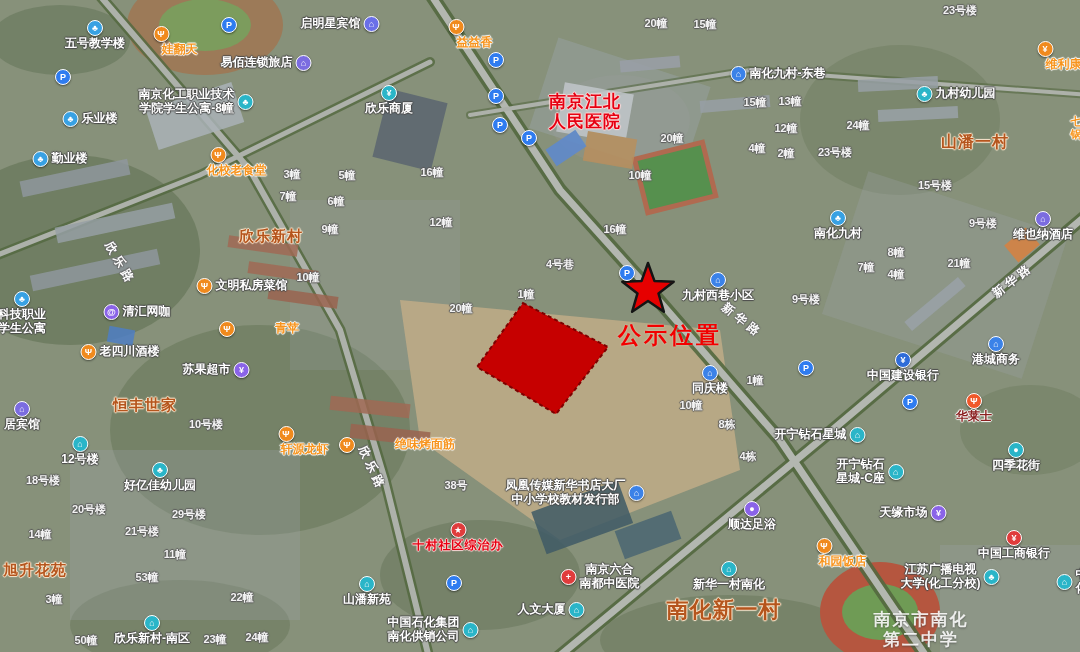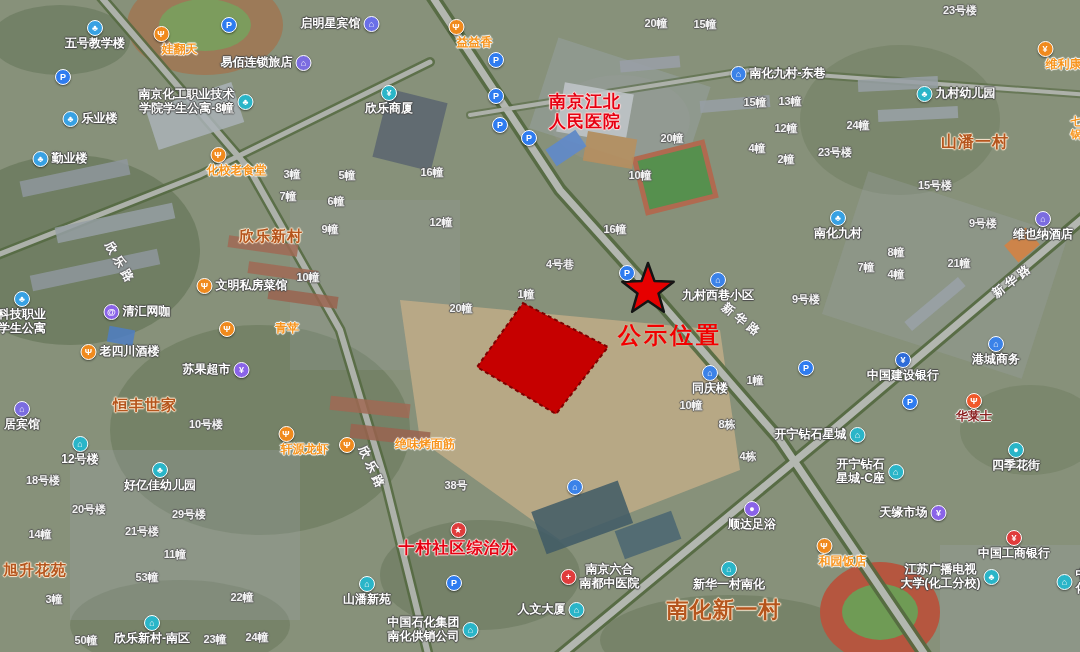--- a/index.html
+++ b/index.html
@@ -366,25 +366,29 @@
         </div>
         <div class="pin" style="background: rgb(138, 99, 232);">¥</div>
       </div>
       <div class="poi col" style="left: 1014px; top: 530px;">
         <div class="pin" style="background: rgb(224, 60, 60);">¥</div>
         <div class="ptxt c-w">
           <div>中国工商银行</div>
         </div>
       </div>
       <div class="poi" style="left: 575px; top: 479px;">
+        <div class="ptxt c-w">
+          <div>凤凰传媒新华书店大厂</div>
+          <div>中小学校教材发行部</div>
+        </div>
         <div class="pin" style="background: rgb(59, 130, 232);">⌂</div>
       </div>
       <div class="poi col" style="left: 458px; top: 522px;">
         <div class="pin" style="background: rgb(224, 60, 60);">★</div>
-        <div class="ptxt c-red" style="font-size: 16px;">
+        <div class="ptxt c-red" style="font-size: 12px;">
           <div>十村社区综治办</div>
         </div>
       </div>
       <div class="poi col" style="left: 367px; top: 576px;">
         <div class="pin" style="background: rgb(42, 181, 200);">⌂</div>
         <div class="ptxt c-w">
           <div>山潘新苑</div>
         </div>
       </div>
       <div class="poi col" style="left: 152px; top: 615px;">
@@ -428,20 +432,26 @@
         <div class="ptxt c-area" style="font-size: 22px;">
           <div>南化新一村</div>
         </div>
       </div>
       <div class="poi" style="left: 950px; top: 563px;">
         <div class="ptxt c-w">
           <div>江苏广播电视</div>
           <div>大学(化工分校)</div>
         </div>
         <div class="pin" style="background: rgb(42, 181, 200);">♣</div>
+      </div>
+      <div class="poi col" style="left: 921px; top: 610px;">
+        <div class="ptxt c-wb">
+          <div>南京市南化</div>
+          <div>第二中学</div>
+        </div>
       </div>
       <div class="poi" style="left: 1072px; top: 568px;">
         <div class="pin" style="background: rgb(42, 181, 200);">⌂</div>
         <div class="ptxt c-w">
           <div>中</div>
           <div>化</div>
         </div>
       </div>
       <div class="poi col" style="left: 670px; top: 322px;">
         <div class="ptxt c-notice">
@@ -458,21 +468,21 @@
       <div class="bnum" style="left: 292px; top: 167px;">3幢</div>
       <div class="bnum" style="left: 347px; top: 168px;">5幢</div>
       <div class="bnum" style="left: 432px; top: 165px;">16幢</div>
       <div class="bnum" style="left: 288px; top: 189px;">7幢</div>
       <div class="bnum" style="left: 336px; top: 194px;">6幢</div>
       <div class="bnum" style="left: 330px; top: 222px;">9幢</div>
       <div class="bnum" style="left: 441px; top: 215px;">12幢</div>
       <div class="bnum" style="left: 308px; top: 270px;">10幢</div>
       <div class="bnum" style="left: 640px; top: 168px;">10幢</div>
       <div class="bnum" style="left: 615px; top: 222px;">16幢</div>
-      <div class="bnum" style="left: 786px; top: 152px;">2幢</div>
+      <div class="bnum" style="left: 786px; top: 146px;">2幢</div>
       <div class="bnum" style="left: 560px; top: 257px;">4号巷</div>
       <div class="bnum" style="left: 526px; top: 287px;">1幢</div>
       <div class="bnum" style="left: 461px; top: 301px;">20幢</div>
       <div class="bnum" style="left: 755px; top: 373px;">1幢</div>
       <div class="bnum" style="left: 691px; top: 398px;">10幢</div>
       <div class="bnum" style="left: 727px; top: 417px;">8栋</div>
       <div class="bnum" style="left: 748px; top: 449px;">4栋</div>
       <div class="bnum" style="left: 806px; top: 292px;">9号楼</div>
       <div class="bnum" style="left: 866px; top: 260px;">7幢</div>
       <div class="bnum" style="left: 896px; top: 267px;">4幢</div>

